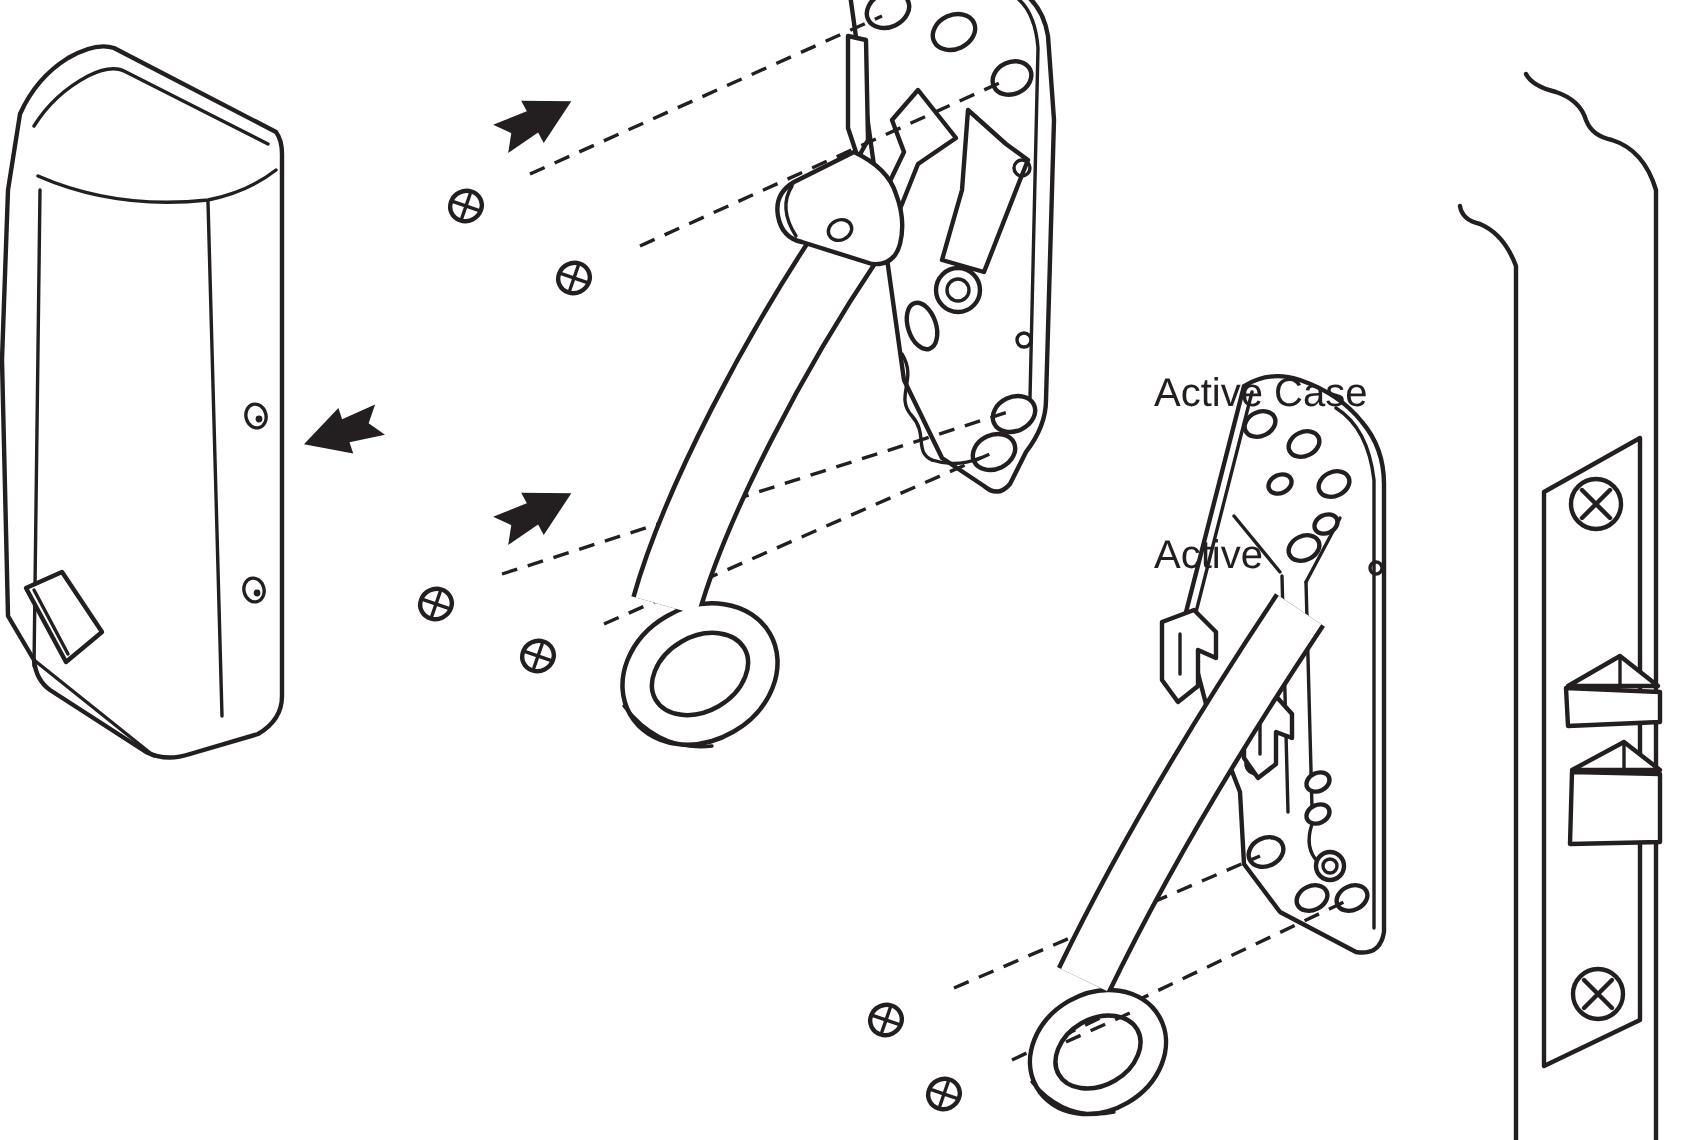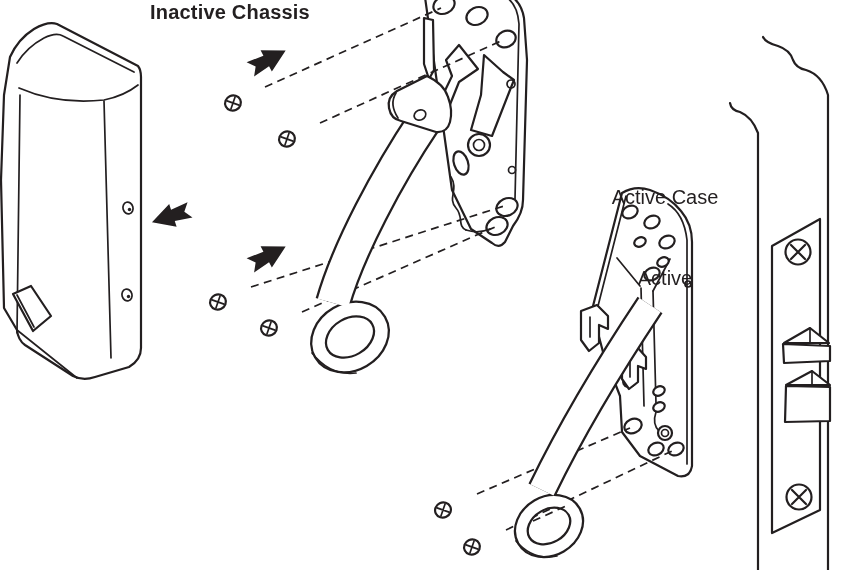--- a/index.html
+++ b/index.html
@@ -13,21 +13,21 @@
   svg { position:absolute; left:0; top:0; }
   .wh  { fill:#fff; stroke:var(--line); stroke-width:2.2; stroke-linejoin:round; }
   .ln  { fill:none; stroke:var(--line); stroke-width:2.2; stroke-linejoin:round; stroke-linecap:round; }
   .ln2 { fill:none; stroke:var(--line); stroke-width:1.7; stroke-linejoin:round; stroke-linecap:round; }
   .blk { fill:var(--line); stroke:none; }
   .dash{ fill:none; stroke:var(--line); stroke-width:1.7; stroke-dasharray:8 5.5; }
   .bandk { fill:none; stroke:var(--line); }
   .bandw { fill:none; stroke:#fff; }
   .diagram-label { position:absolute; white-space:pre; }
   #label-inactive { left:150px; top:1px; font-size:20px; font-weight:bold; letter-spacing:0.2px; }
-  #label-active   { left:577px; top:130px; width:176px; text-align:center; font-size:20px; line-height:27px; }
+  #label-active   { left:577px; top:130px; width:176px; text-align:left; font-size:20px; line-height:27px; }
 </style>
 </head>
 <body>
 
 <div id="stage">
 
 <svg width="842" height="570" viewBox="0 0 842 570">
 
   <g>
     <path class="wh" d="M10,57 Q18,39 34,29 Q48,21 57,24 L138,66 Q141,70 141,77 L141,348 Q141,360 129,367 L95,377 Q83,381 73,376 L25,345 Q18,340 17,330 L4,308 L1,180 L4,95 Z"></path>
@@ -212,20 +212,19 @@
     </g>
     <g>
       <polygon class="wh" points="786,385 812,371 830,385"></polygon>
       <path class="ln2" d="M812,371 L812,386"></path>
       <polygon class="wh" points="786,386 830,387 830,421 785,422"></polygon>
     </g>
   </g>
 
 </svg>
 
-<div class="diagram-label" id="label-inactive">Inactive Chassis</div>
 
 <div class="diagram-label" id="label-active">
   <div>Active Case</div>
   <div>Active</div>
 </div>
 
 </div>
 
 </body></html>

